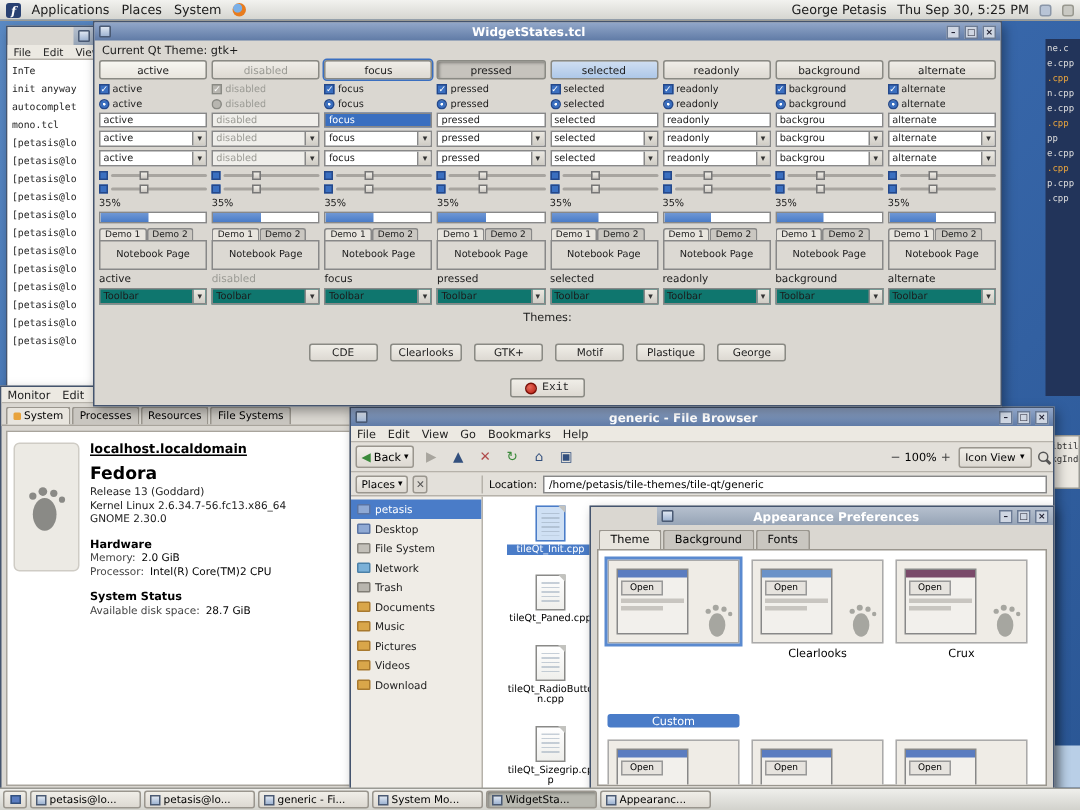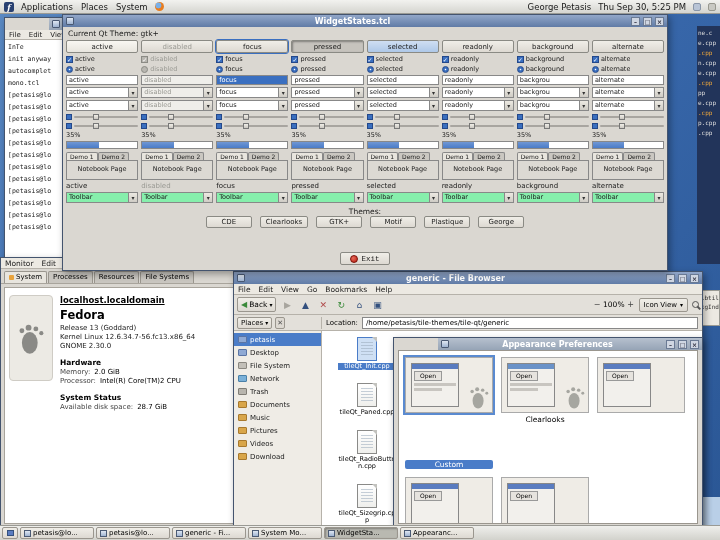--- a/index.html
+++ b/index.html
@@ -62,42 +62,42 @@
   .wcheck{width:7px;height:7px;background:#3a6fc0;border:1px solid #24488a;color:#fff;font-size:6px;line-height:6px;text-align:center;flex:none;}
   .wradio{width:7px;height:7px;border-radius:50%;background:radial-gradient(circle,#fff 0 20%,#3a6fc0 30%);border:1px solid #24488a;flex:none;}
   .icdim{background:#b8b6b0 !important;border-color:#8a8a84 !important;}
   .wchklbl{font-size:6.5px;white-space:nowrap;overflow:hidden;}
   .wentry{height:10px;line-height:9px;background:#fff;border:1px solid #888;font-size:6.5px;padding:0 2px;
     overflow:hidden;white-space:nowrap;}
   .wentry.dim{background:#efeeea;color:#9a9a94;}
   .wentry.sel{background:#3a6fc0;color:#fff;}
   .wcombo{height:11px;display:flex;border:1px solid #888;background:#fff;overflow:hidden;}
   .wcombo.dim{color:#9a9a94;background:#efeeea;}
-  .wcombo.toolbar{background:#86efac;}
+  .wcombo.toolbar{background:#0f766e;}
   .ctxt{flex:1;font-size:6.5px;line-height:9px;padding:0 2px;overflow:hidden;white-space:nowrap;}
   .carr{width:9px;flex:none;background:linear-gradient(#ece9e2,#cfccc5);border-left:1px solid #888;
     font-size:6px;line-height:9px;text-align:center;color:#333;}
   .wscale{display:flex;align-items:center;gap:2px;height:7px;}
   .sbox{width:6px;height:6px;background:#3a6fc0;border:1px solid #24488a;flex:none;}
   .strack{flex:1;height:2px;background:#a8a5a0;position:relative;border-radius:1px;}
   .sthumb{position:absolute;left:30%;top:-2px;width:6px;height:6px;background:linear-gradient(#f0eee8,#ccc8c2);border:1px solid #777;}
   .wproglbl{font-size:6.5px;height:8px;line-height:8px;}
   .wprog{height:8px;border:1px solid #888;background:#fff;overflow:hidden;}
   .pfill{display:block;width:45%;height:100%;background:linear-gradient(#6f97d4,#4a7cc8);}
   .wnb{margin-top:1px;}
   .wtabs{display:flex;}
   .wtab{padding:0 3px;height:8px;line-height:8px;font-size:6px;border:1px solid #888;border-bottom:none;
     background:#cac7c1;border-radius:2px 2px 0 0;white-space:nowrap;overflow:hidden;}
   .wtab.on{background:#e8e5de;}
   .wpage{border:1px solid #888;height:20px;background:#dcd9d3;font-size:6.5px;display:flex;align-items:center;
     justify-content:center;text-align:center;line-height:1.1;padding:0 1px;}
   .wlabel{font-size:7px;height:8px;line-height:8px;overflow:hidden;white-space:nowrap;}
   .wlabel.dim{color:#9a9a94;}
   .wthemes-label{text-align:center;font-size:7.5px;margin-top:4px;height:9px;}
-  #theme-buttons{display:flex;gap:8px;justify-content:center;margin-top:0;}
+  #theme-buttons{display:flex;gap:8px;justify-content:center;margin-top:13px;}
   .thbtn{min-width:46px;padding:0 5px;height:12px;line-height:11px;text-align:center;font-size:7px;
     background:linear-gradient(#f0eee8,#ddd9d2);border:1px solid #8a8a84;border-radius:2px;}
   .exit-row{margin-top:auto;margin-bottom:3px;display:flex;justify-content:center;}
   .exit-btn{display:flex;align-items:center;gap:3px;height:13px;padding:0 9px;font-size:7.5px;
     background:linear-gradient(#f0eee8,#ddd9d2);border:1px solid #8a8a84;border-radius:2px;font-family:Liberation Mono, monospace;}
   .exit-icon{width:8px;height:8px;border-radius:50%;background:radial-gradient(circle at 35% 35%,#e86a5a,#b81e12);border:1px solid #7a1008;}
   
   #sysmon-window{left:0;top:257px;width:238px;height:272px;z-index:2;background:#dad7d1;}
   #sysmon-tabs{display:flex;gap:1px;padding:2px 3px 0;border-bottom:1px solid #a8a49c;background:#dad7d1;}
   .smtab{font-size:7px;padding:1px 4px 2px;border:1px solid #9a968e;border-bottom:none;background:#c9c6c0;
@@ -693,21 +693,21 @@
         <circle cx="4.5" cy="8" r="2" fill="#8a8a86"></circle>
         <circle cx="10" cy="5.5" r="2.4" fill="#8a8a86"></circle>
         <circle cx="16" cy="6.5" r="2" fill="#8a8a86"></circle>
         <circle cx="20.5" cy="10" r="1.7" fill="#8a8a86"></circle>
       </svg>
     </div>
     <div>
       <div class="sm-host">localhost.localdomain</div>
       <div class="sm-distro">Fedora</div>
       <div class="sm-line">Release 13 (Goddard)</div>
-      <div class="sm-line">Kernel Linux 12.6.34.7-56.fc13.x86_64</div>
+      <div class="sm-line">Kernel Linux 2.6.34.7-56.fc13.x86_64</div>
       <div class="sm-line">GNOME 2.30.0</div>
       <div class="sm-head">Hardware</div>
       <div class="sm-kv">
         <span class="k">Memory:</span>
         <span>2.0 GiB</span>
       </div>
       <div class="sm-kv">
         <span class="k">Processor:</span>
         <span>Intel(R) Core(TM)2 CPU</span>
       </div>
@@ -844,20 +844,25 @@
 </div>
 
 <div class="window" id="appearance-window">
   <div class="titlebar inactive">
     <span class="winicon"></span>
     <span class="ttl">Appearance Preferences</span>
     <span class="winbtn">–</span>
     <span class="winbtn">□</span>
     <span class="winbtn">×</span>
   </div>
+  <div id="ap-tabs">
+      <span class="atab on">Theme</span>
+      <span class="atab">Background</span>
+      <span class="atab">Fonts</span>
+    </div>
   <div id="ap-grid">
       <div class="tcard sel">
         <div class="tprev">
           <div class="miniwin">
             <div class="minitb" style="background: rgb(90, 124, 192);"></div>
             <div class="miniopen">Open</div>
             <div class="minibar"></div>
             <div class="minibar short"></div>
           </div>
           <span class="footwrap"><svg width="22" height="26" viewBox="0 0 24 28">
@@ -880,20 +885,38 @@
           </div>
           <span class="footwrap"><svg width="22" height="26" viewBox="0 0 24 28">
               <ellipse cx="11" cy="18" rx="6" ry="8.5" fill="#9a9a94"></ellipse>
               <circle cx="4.5" cy="8" r="1.9" fill="#9a9a94"></circle>
               <circle cx="10" cy="5.5" r="2.2" fill="#9a9a94"></circle>
               <circle cx="16" cy="6.5" r="1.9" fill="#9a9a94"></circle>
               <circle cx="20.5" cy="10" r="1.6" fill="#9a9a94"></circle>
             </svg></span>
         </div>
         <div class="tlabel">Clearlooks</div>
+      </div>
+      <div class="tcard">
+        <div class="tprev">
+          <div class="miniwin">
+            <div class="minitb" style="background: rgb(122, 74, 106);"></div>
+            <div class="miniopen">Open</div>
+            <div class="minibar"></div>
+            <div class="minibar short"></div>
+          </div>
+          <span class="footwrap"><svg width="22" height="26" viewBox="0 0 24 28">
+              <ellipse cx="11" cy="18" rx="6" ry="8.5" fill="#9a9a94"></ellipse>
+              <circle cx="4.5" cy="8" r="1.9" fill="#9a9a94"></circle>
+              <circle cx="10" cy="5.5" r="2.2" fill="#9a9a94"></circle>
+              <circle cx="16" cy="6.5" r="1.9" fill="#9a9a94"></circle>
+              <circle cx="20.5" cy="10" r="1.6" fill="#9a9a94"></circle>
+            </svg></span>
+        </div>
+        <div class="tlabel">Crux</div>
       </div>
       <div class="tcard">
         <div class="tprev">
           <div class="miniwin">
             <div class="minitb"></div>
             <div class="miniopen">Open</div>
           </div>
         </div>
       </div>
       <div class="tcard">

